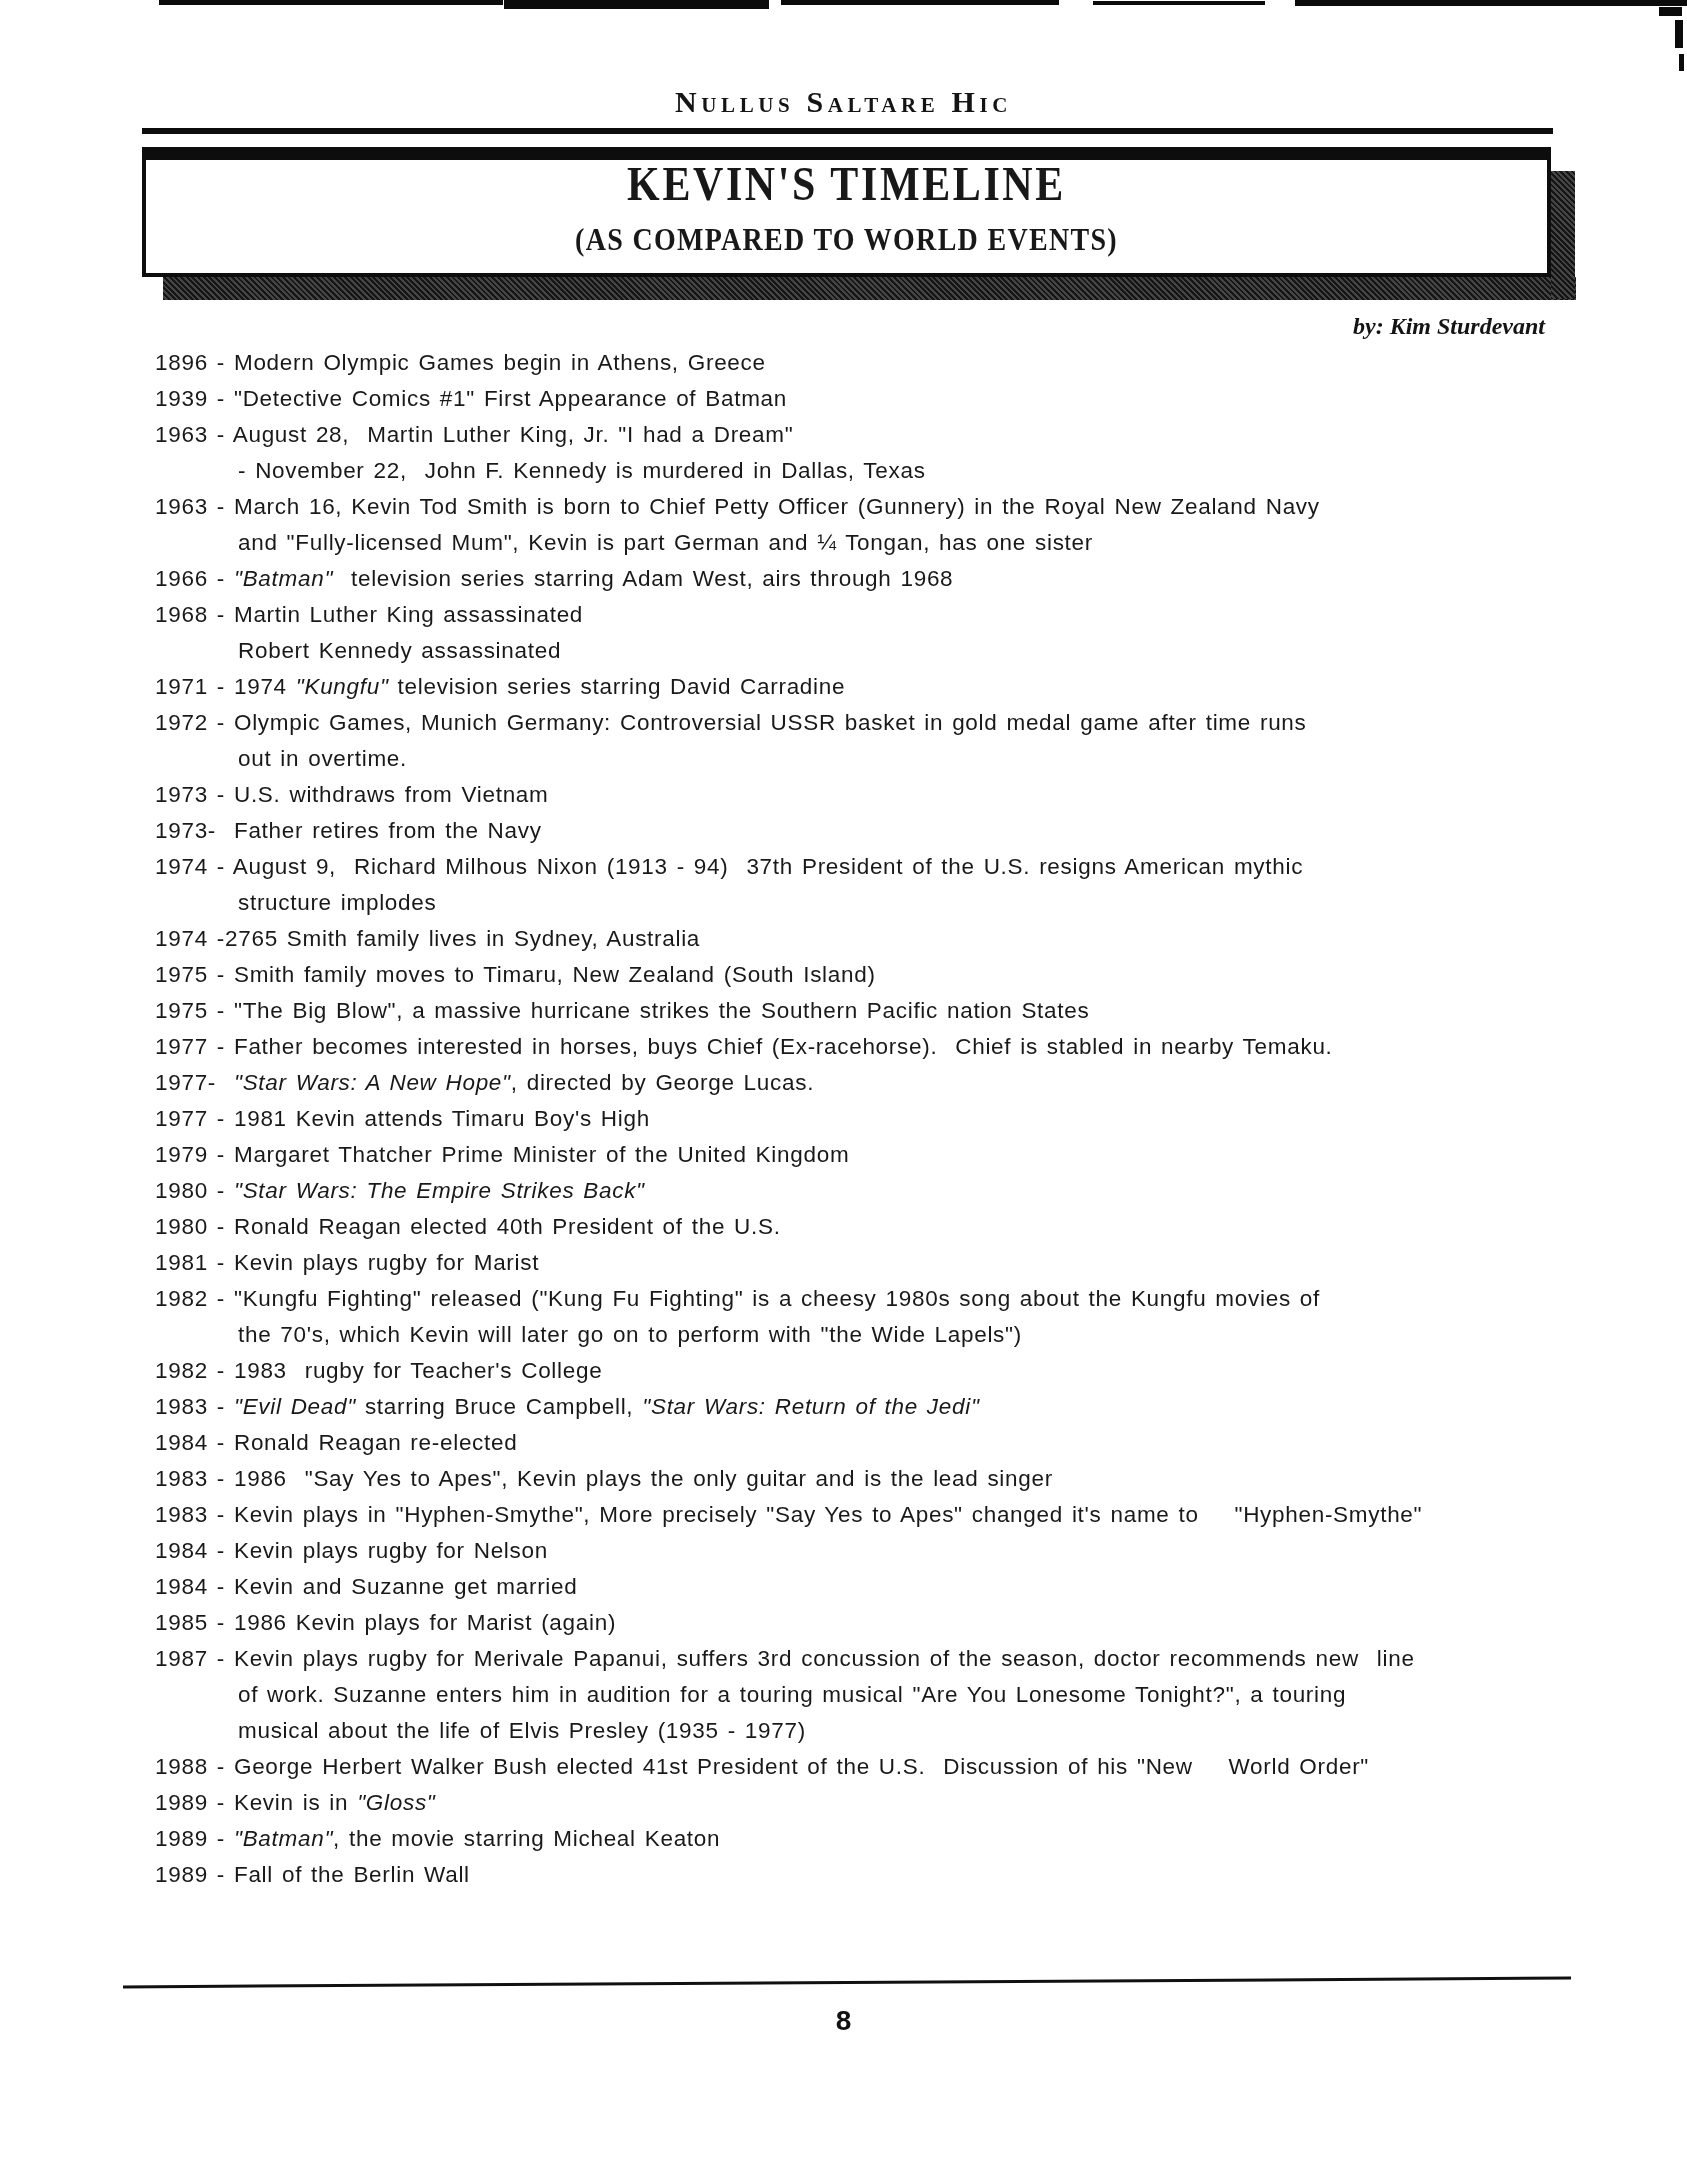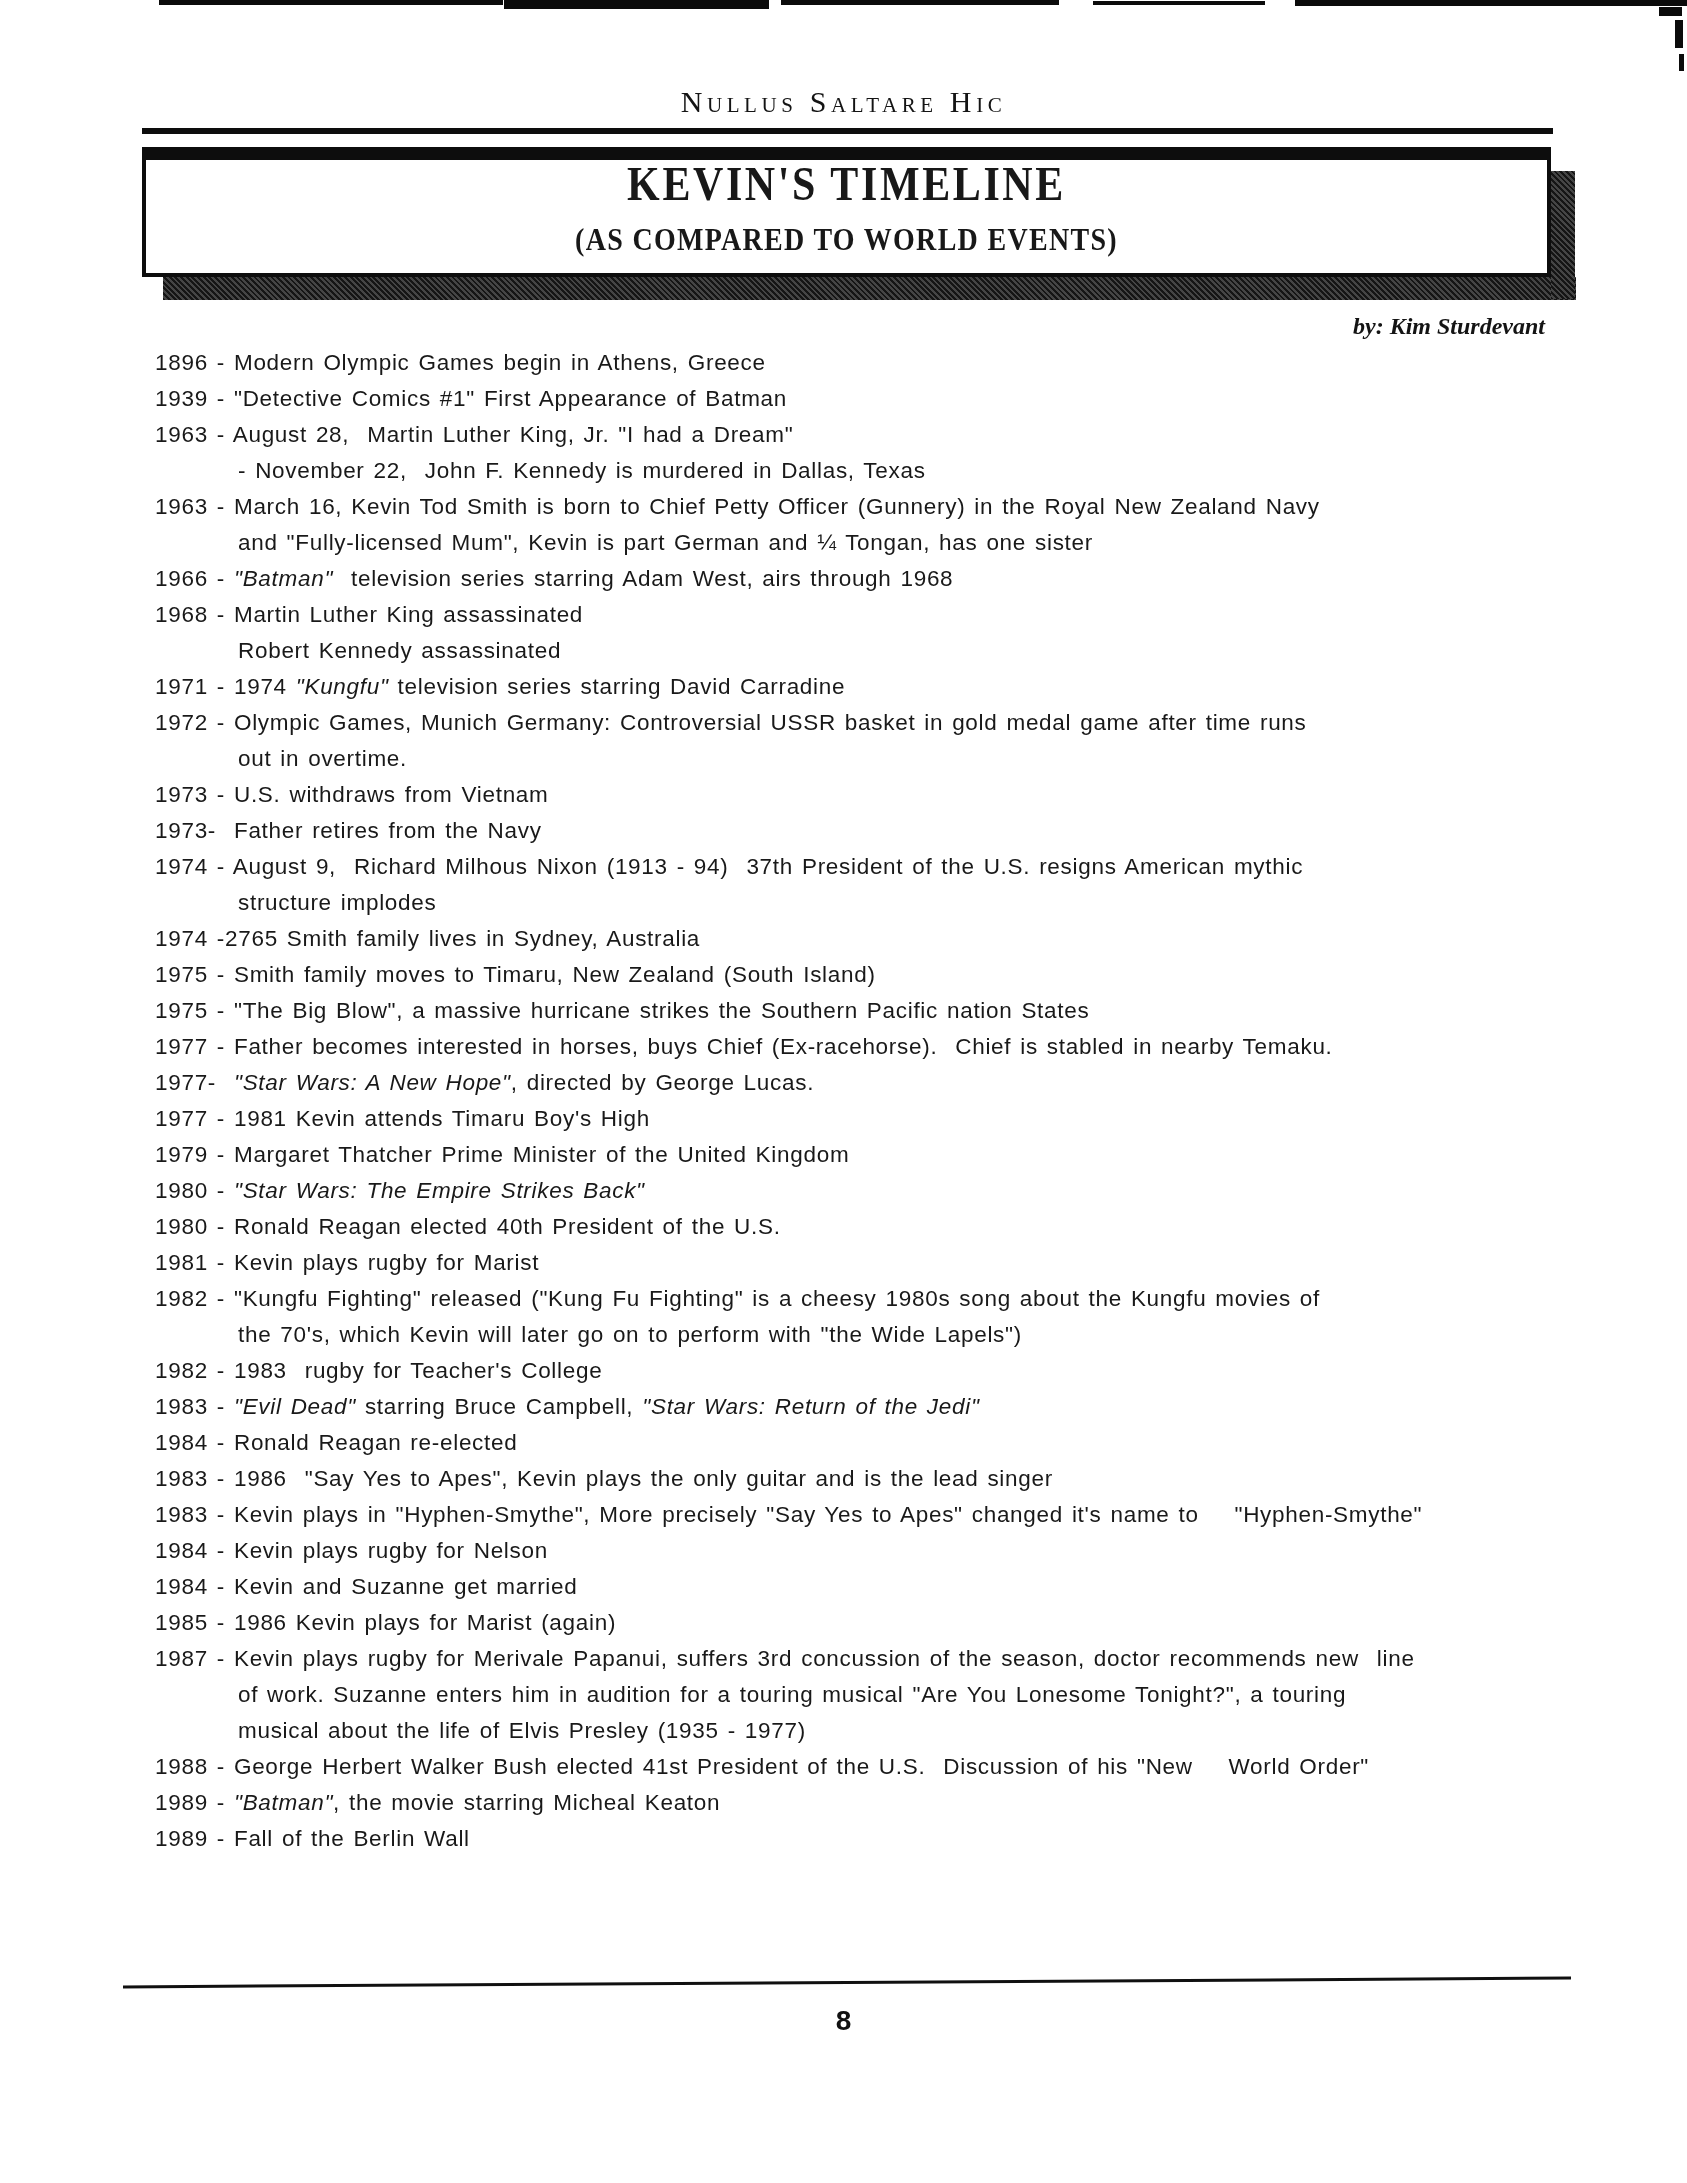--- a/index.html
+++ b/index.html
@@ -5,21 +5,21 @@
   html,body { margin:0; padding:0; background:#e8e8e8; }
   .page {
     position:relative; width:1687px; height:2183px; background:#ffffff;
     font-family:"Liberation Sans", sans-serif; color:#161616; overflow:hidden;
   }
   
   .artifact { position:absolute; background:#0b0b0b; }
   
   .masthead {
     position:absolute; top:85px; left:0; width:100%; text-align:center;
-    font-family:"Liberation Serif", serif; font-variant:small-caps; font-weight:normal;
+    font-family:"Liberation Serif", serif; font-variant:small-caps; font-weight:bold;
     font-size:30px; letter-spacing:4.6px; color:#141414;
   }
   .head-rule { position:absolute; left:142px; top:128px; width:1411px; height:6px; background:#0d0d0d; }
   
   .title-box {
     position:absolute; left:142px; top:147px; width:1409px; height:130px; box-sizing:border-box;
     border:4px solid #0d0d0d; border-top-width:13.2px; background:#ffffff;
     display:flex; flex-direction:column; align-items:center; justify-content:flex-start; gap:16px;
   }
   .title-box .ttl {
@@ -120,20 +120,21 @@
       <div class="line"><span>1984 - Ronald Reagan re-elected</span></div>
       <div class="line"><span>1983 - 1986  "Say Yes to Apes", Kevin plays the only guitar and is the lead singer</span></div>
       <div class="line"><span>1983 - Kevin plays in "Hyphen-Smythe", More precisely "Say Yes to Apes" changed it's name to    "Hyphen-Smythe"</span></div>
       <div class="line"><span>1984 - Kevin plays rugby for Nelson</span></div>
       <div class="line"><span>1984 - Kevin and Suzanne get married</span></div>
       <div class="line"><span>1985 - 1986 Kevin plays for Marist (again)</span></div>
       <div class="line"><span>1987 - Kevin plays rugby for Merivale Papanui, suffers 3rd concussion of the season, doctor recommends new  line</span></div>
       <div class="line cont"><span>of work. Suzanne enters him in audition for a touring musical "Are You Lonesome Tonight?", a touring</span></div>
       <div class="line cont"><span>musical about the life of Elvis Presley (1935 - 1977)</span></div>
       <div class="line"><span>1988 - George Herbert Walker Bush elected 41st President of the U.S.  Discussion of his "New    World Order"</span></div>
+      <div class="line"><span>1989 - Kevin is in </span><span class="it">"Gloss"</span></div>
       <div class="line"><span>1989 - </span><span class="it">"Batman"</span><span>, the movie starring Micheal Keaton</span></div>
       <div class="line"><span>1989 - Fall of the Berlin Wall</span></div>
     </div>
 
   <div class="foot-rule"></div>
   <div class="page-num">8</div>
 
 </div>
 
 

